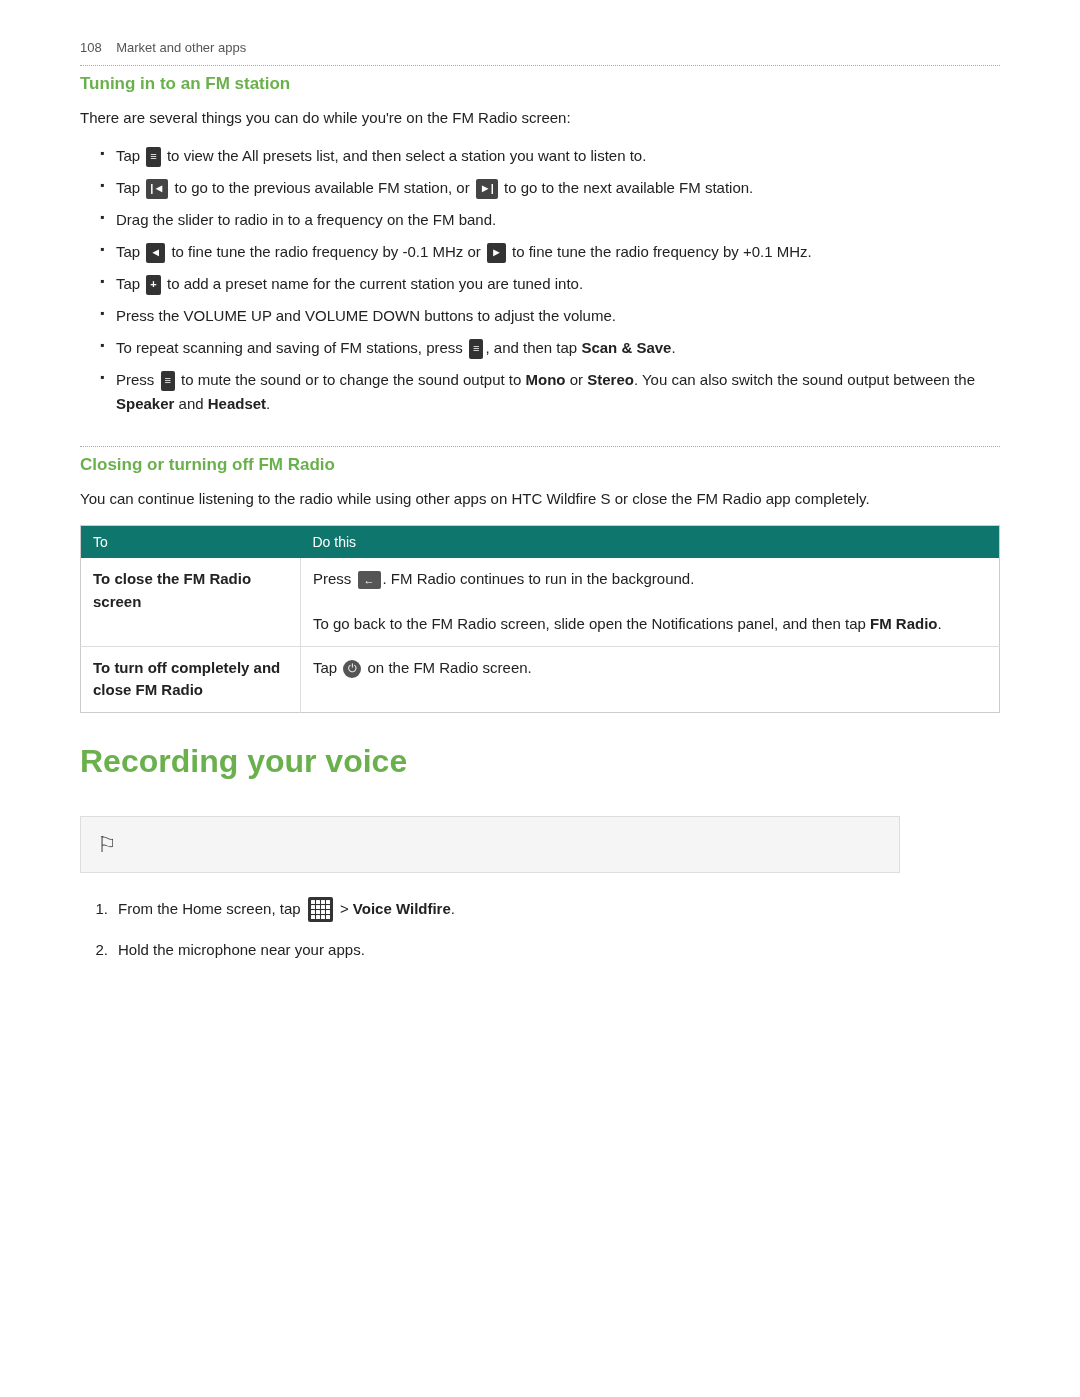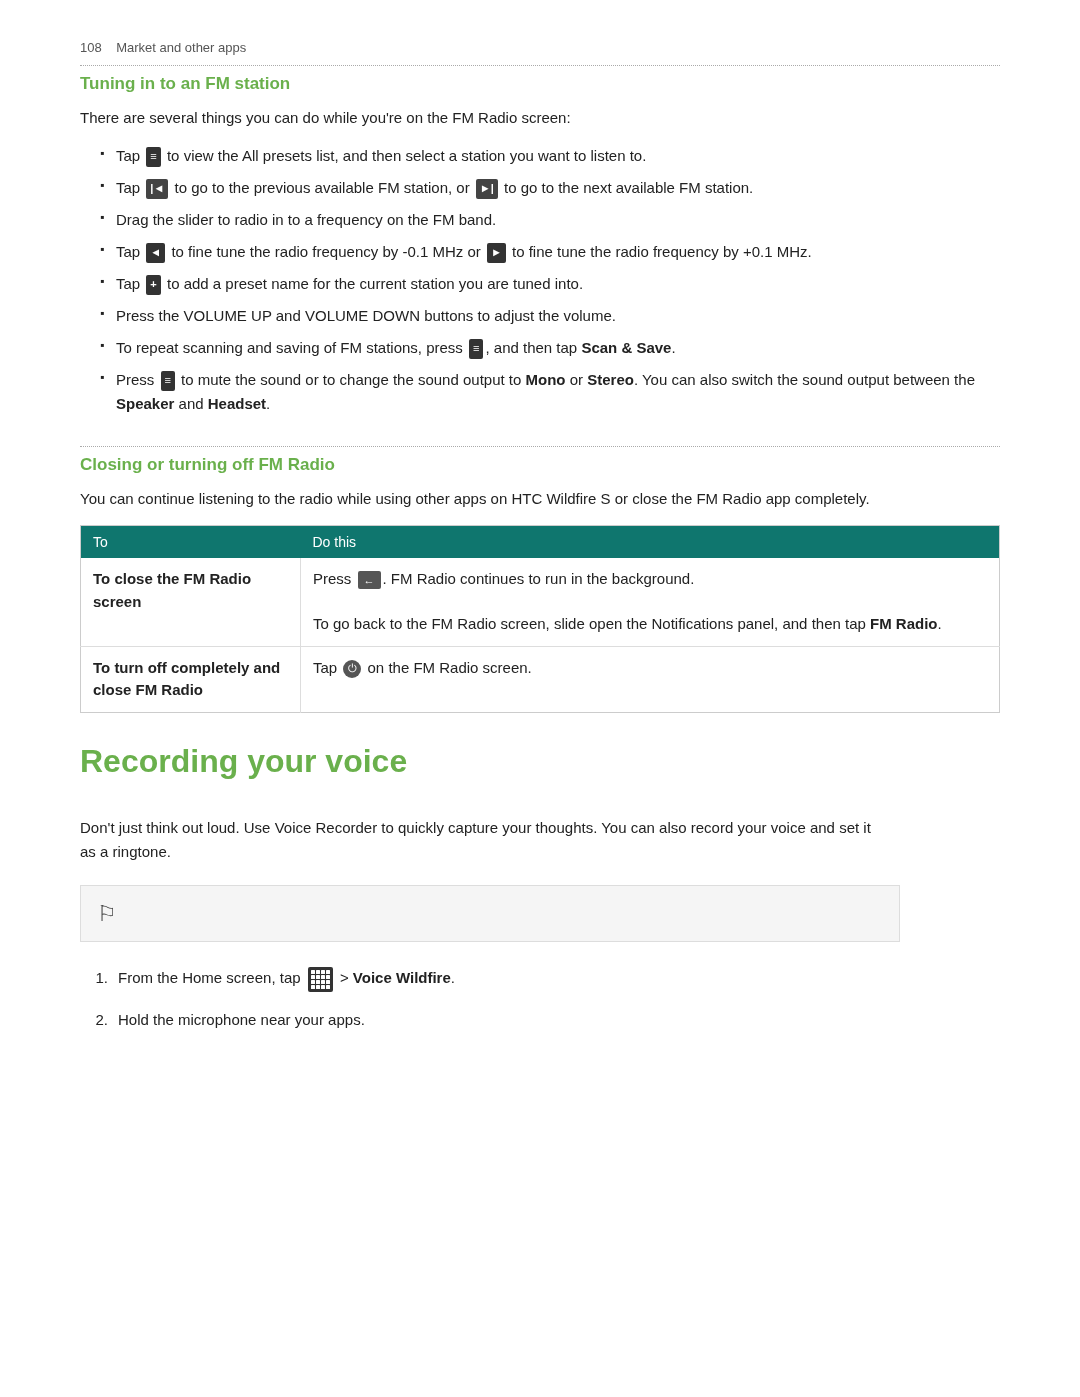--- a/index.html
+++ b/index.html
@@ -263,21 +263,20 @@
         <td>
           Tap <span style="display:inline-flex;align-items:center;justify-content:center;background:#555;color:#fff;border-radius:50%;width:18px;height:18px;font-size:11px;vertical-align:middle;margin:0 2px;">⏻</span> on the FM Radio screen.
         </td>
       </tr>
     </tbody>
   </table>
 </div>
 
 <div class="section-block">
   <h1 class="recording-heading">Recording your voice</h1>
-  <p class="recording-intro">Don't just think out loud. Use Voice Recorder to quickly capture your thoughts. You can also record your voice and set it as a ringtone.</p>
 
   <div class="note-box">
     <div class="note-icon">⚐</div>
   </div>
 
   <ol class="numbered-list">
     <li>
       <span class="num">1.</span>
       <span>
         From the Home screen, tap

